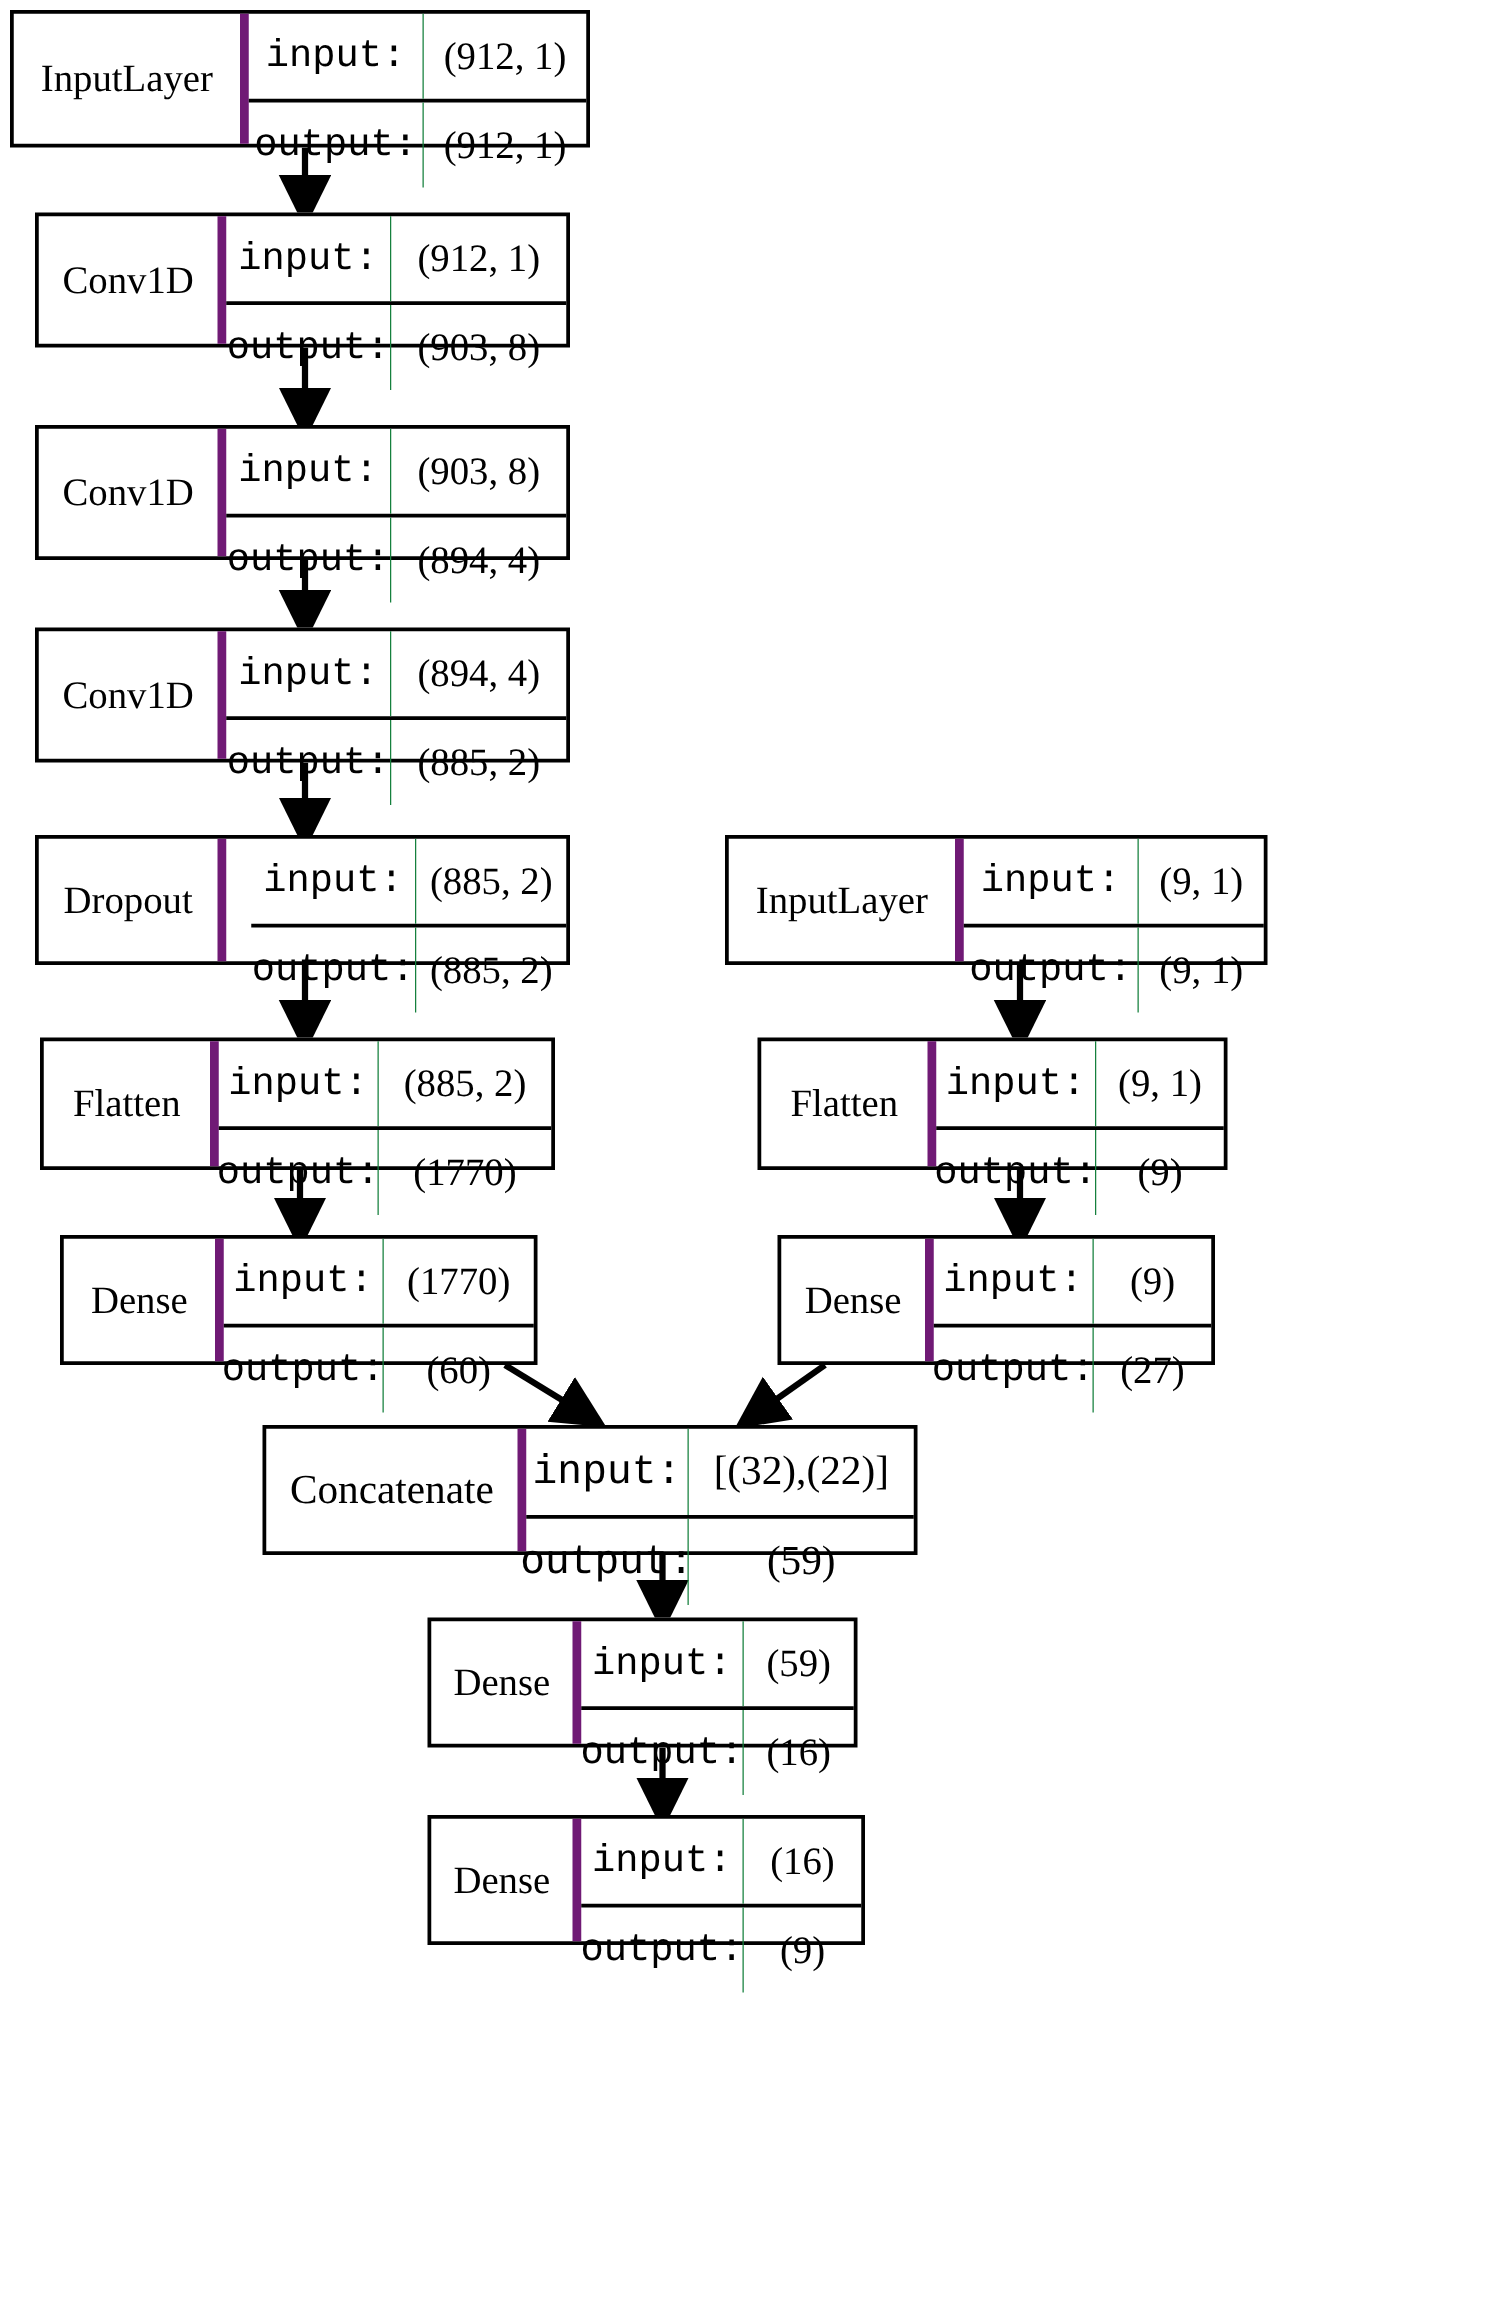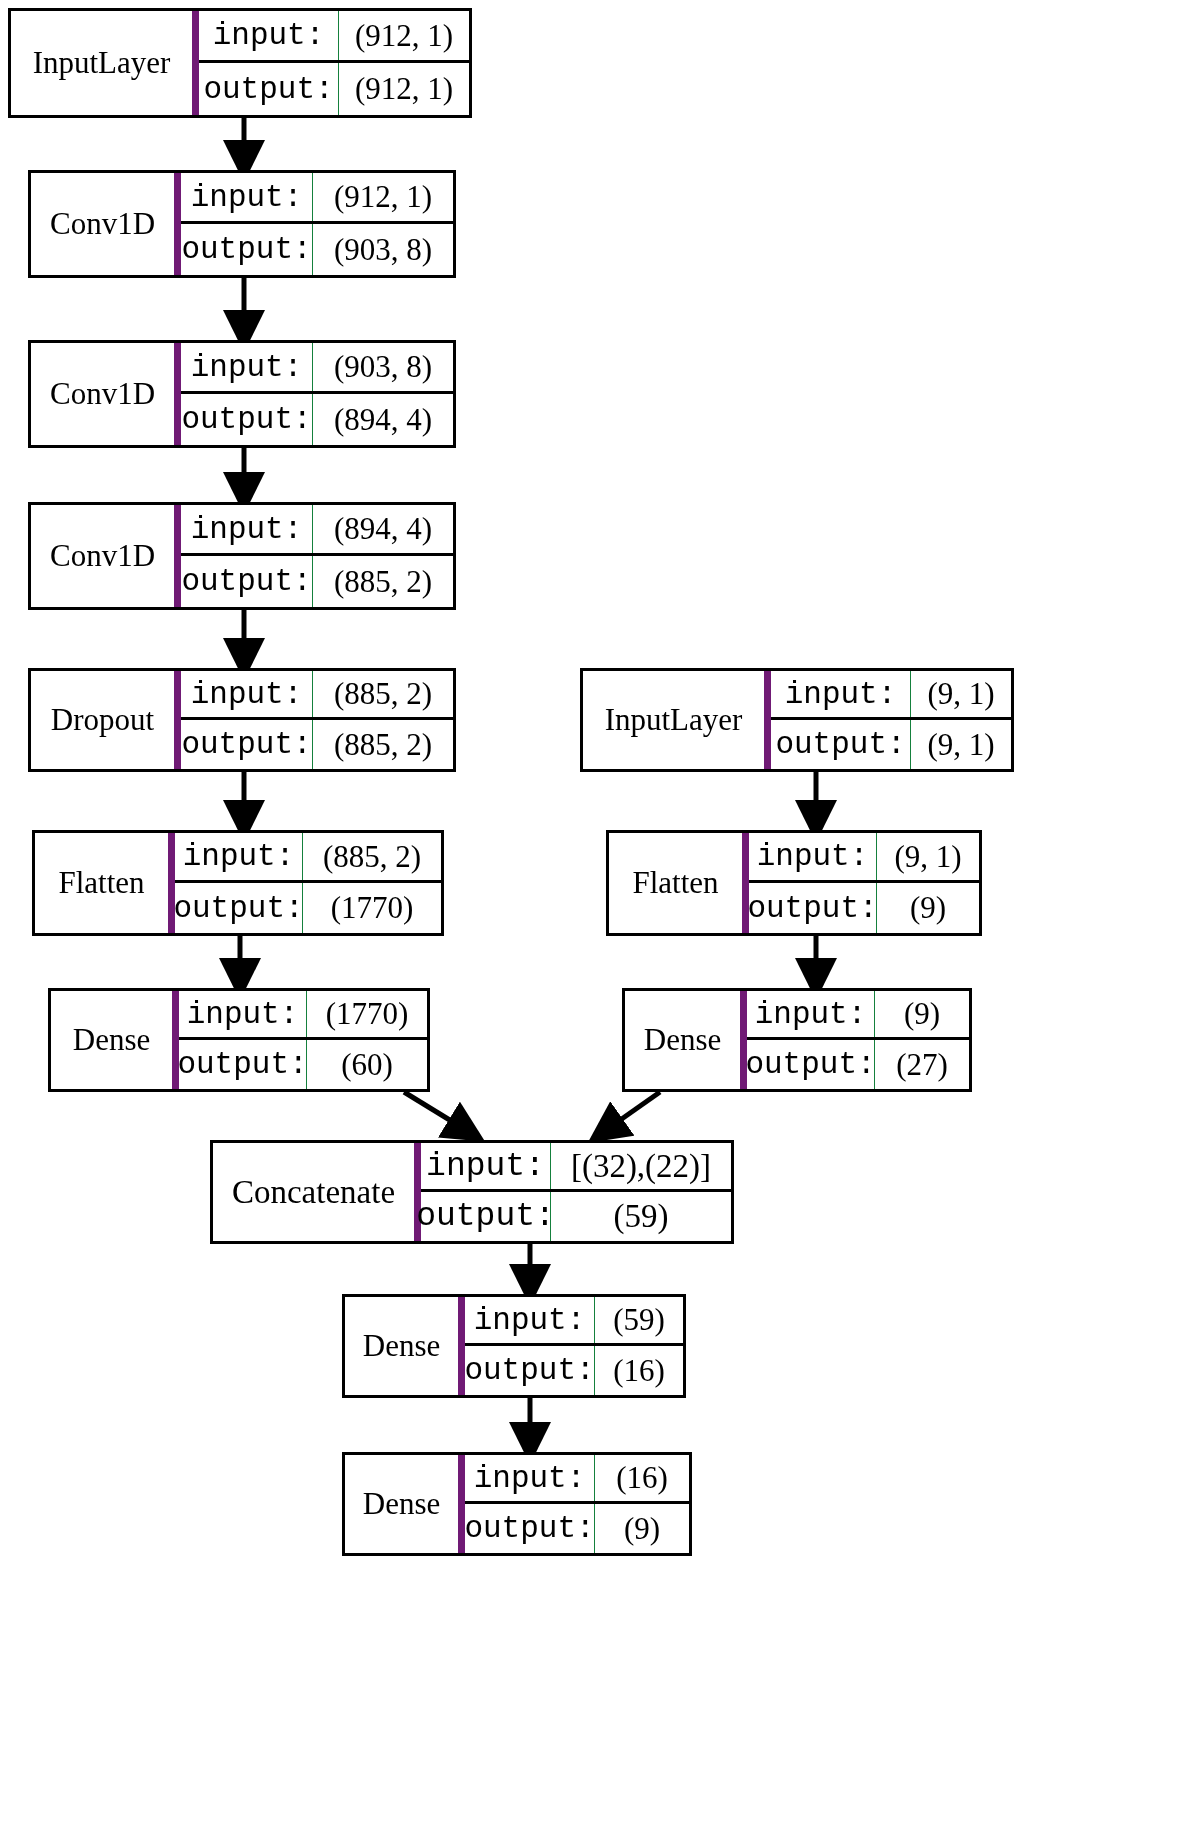--- a/index.html
+++ b/index.html
@@ -62,21 +62,21 @@
     padding: 0 8px;
     font-family: Liberation Mono, monospace;
   }
   .node .io-value {
     box-sizing: border-box;
     flex: 1 1 auto;
     display: flex;
     align-items: center;
     justify-content: center;
     white-space: nowrap;
-    padding: 4px 8px;
+    padding: 16px 8px;
   }
   .arrows {
     position: absolute;
     left: 0;
     top: 0;
     width: 1200px;
     height: 1846px;
     pointer-events: none;
   }
 </style>
@@ -153,21 +153,21 @@
           <div class="io-row top">
             <div class="io-label" style="width: 132px;">input:</div>
             <div class="io-value">(894, 4)</div>
           </div>
           <div class="io-row">
             <div class="io-label" style="width: 132px;">output:</div>
             <div class="io-value">(885, 2)</div>
           </div>
         </div>
       </div>
-      <div class="node" style="left: 28px; top: 668px; width: 428px; height: 104px; font-size: 31px;">
+      <div class="node" style="left: 28px; top: 668px; width: 428px; height: 104px; font-size: 31px; gap: 20px;">
         <div class="name-cell" style="width: 150px;">Dropout</div>
         <div class="io-cells">
           <div class="io-row top">
             <div class="io-label" style="width: 132px;">input:</div>
             <div class="io-value">(885, 2)</div>
           </div>
           <div class="io-row">
             <div class="io-label" style="width: 132px;">output:</div>
             <div class="io-value">(885, 2)</div>
           </div>

